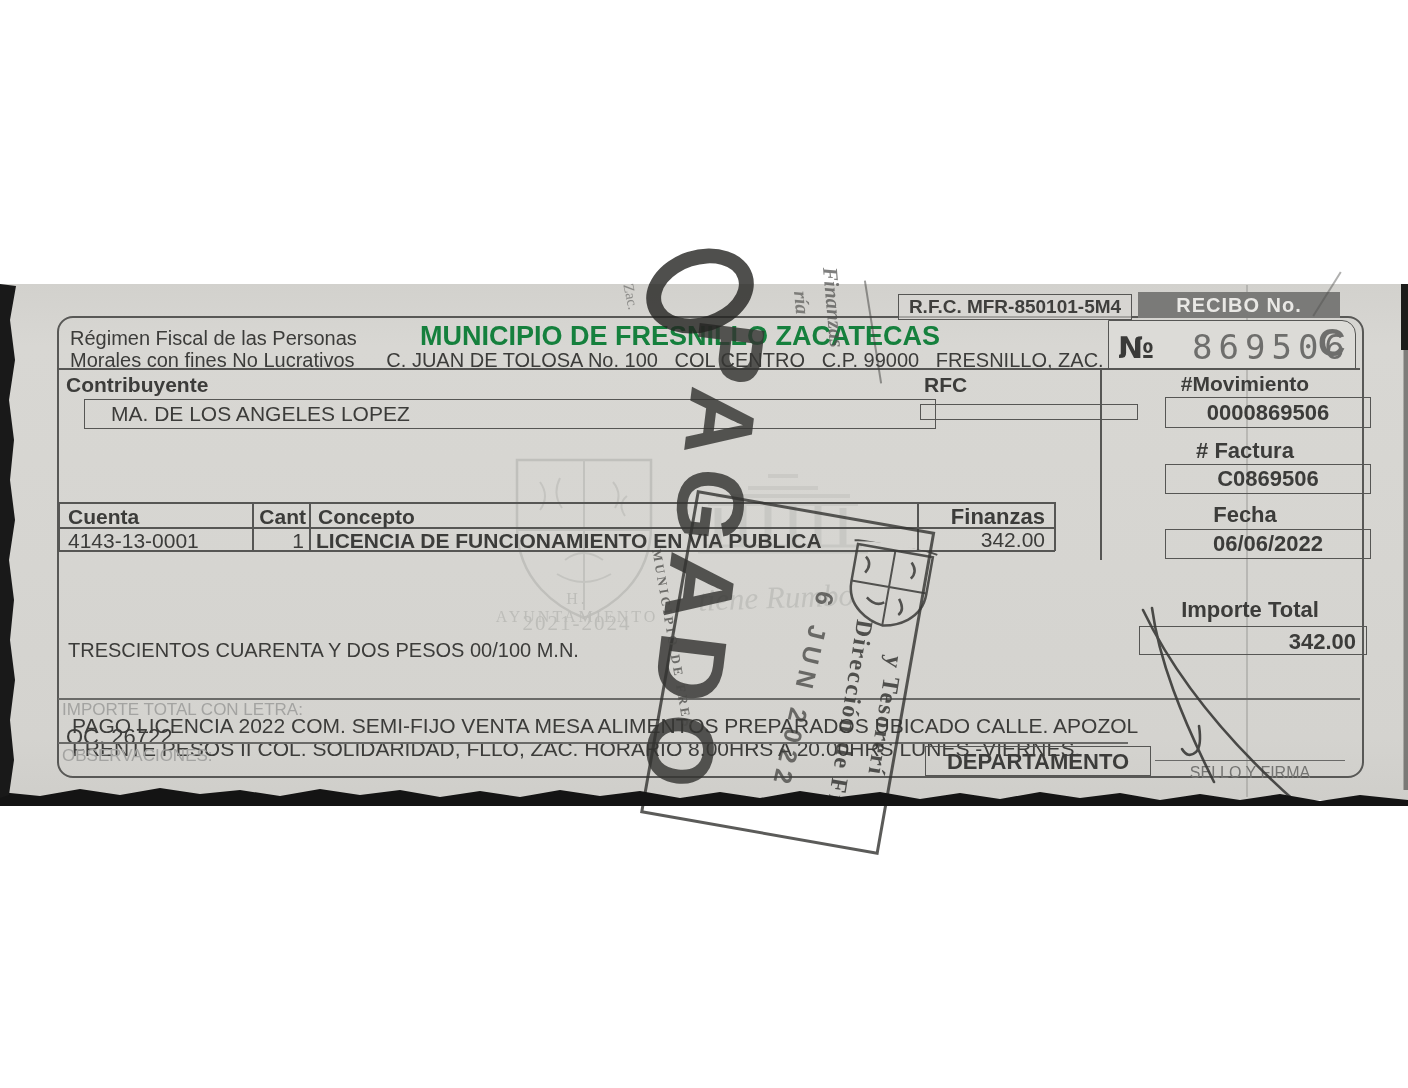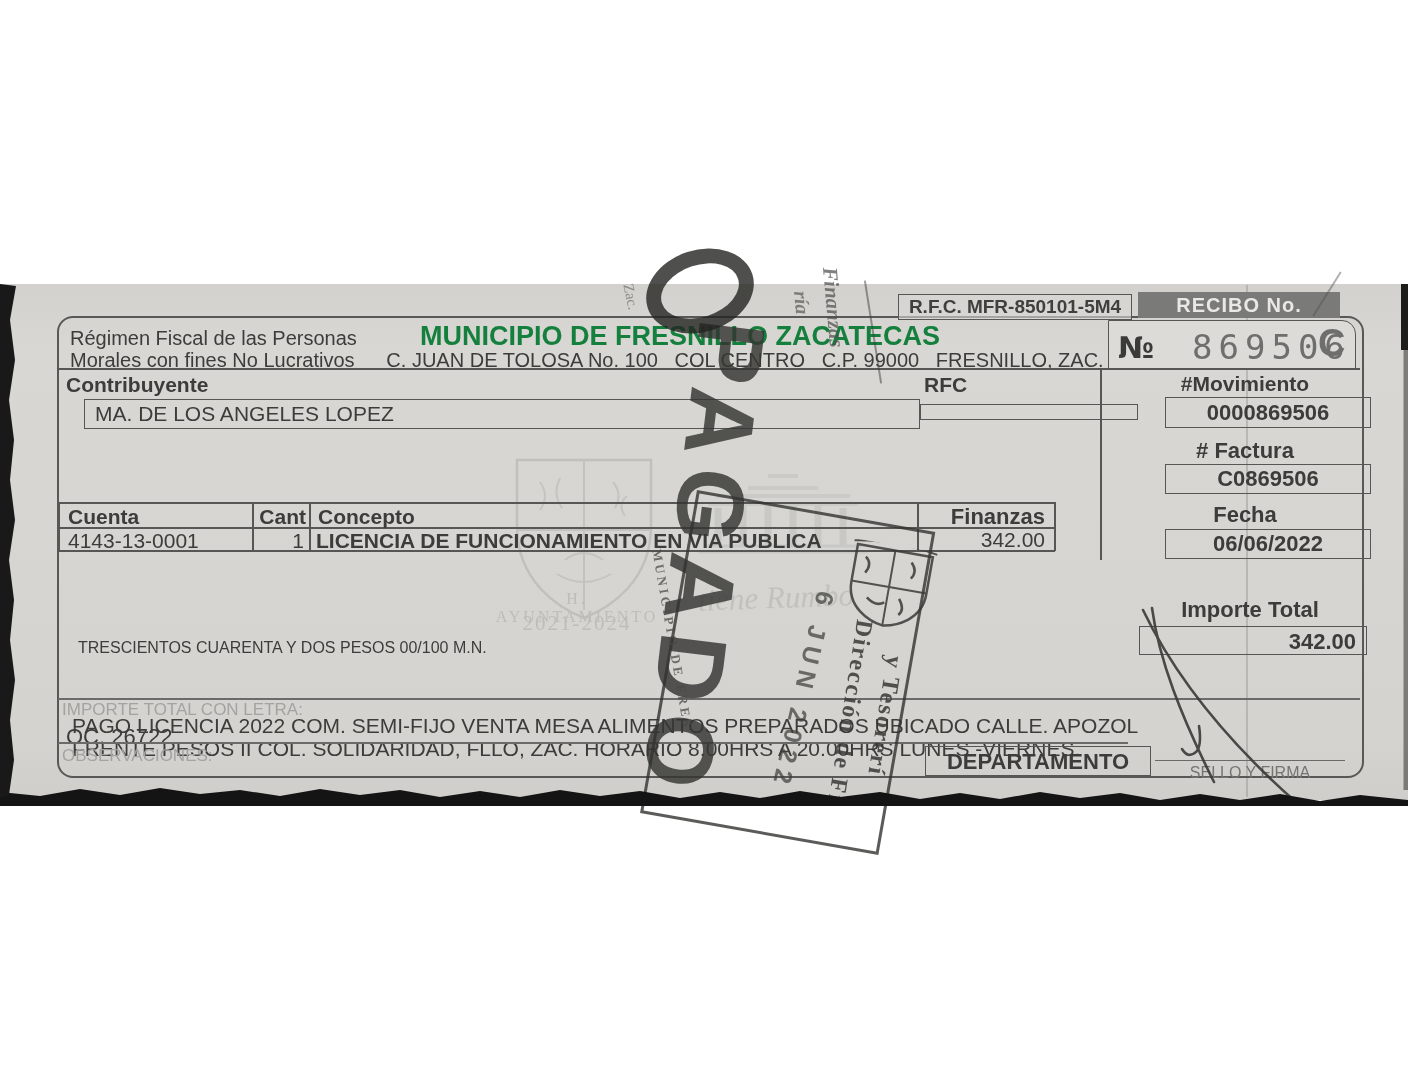--- a/index.html
+++ b/index.html
@@ -57,21 +57,21 @@
 <div class="abs b" style="left:1118px;top:330px;font-size:30px;color:#3a3a38;font-family:'DejaVu Sans','Liberation Sans',sans-serif;">№</div>
 <div class="abs" style="left:1192px;top:327px;font-size:34px;letter-spacing:6px;color:#6e6e6c;font-family:'DejaVu Sans Mono',monospace;">869506</div>
 <div class="abs b" style="left:1318px;top:322px;font-size:38px;color:#6e6e6c;">C</div>
 
 <div class="abs line" style="left:57px;top:368px;width:1303px;height:2px;"></div>
 <div class="abs line" style="left:1100px;top:368px;width:2px;height:192px;"></div>
 
 <div class="abs ink b" style="left:66px;top:373px;font-size:21px;">Contribuyente</div>
 <div class="abs ink b" style="left:924px;top:373px;font-size:21px;">RFC</div>
 <div class="abs ink b" style="left:1143px;top:372px;width:204px;text-align:center;font-size:21px;">#Movimiento</div>
-<div class="abs box ink" style="left:62px;top:399px;width:824px;height:28px;font-size:21px;line-height:28px;padding-left:10px;">MA. DE LOS ANGELES LOPEZ</div>
+<div class="abs box ink" style="left:62px;top:399px;width:824px;height:28px;font-size:21px;line-height:28px;padding-left:26px;">MA. DE LOS ANGELES LOPEZ</div>
 <div class="abs" style="left:920px;top:404px;width:216px;height:14px;border:1.5px solid #565654;"></div>
 <div class="abs box ink b" style="left:1143px;top:397px;width:204px;height:29px;font-size:22px;line-height:29px;text-align:center;">0000869506</div>
 
 <div class="abs ink b" style="left:1143px;top:438px;width:204px;text-align:center;font-size:22px;"># Factura</div>
 <div class="abs box ink b" style="left:1143px;top:464px;width:204px;height:28px;font-size:22px;line-height:28px;text-align:center;">C0869506</div>
 <div class="abs ink b" style="left:1143px;top:502px;width:204px;text-align:center;font-size:22px;">Fecha</div>
 <div class="abs box ink b" style="left:1143px;top:529px;width:204px;height:28px;font-size:22px;line-height:28px;text-align:center;">06/06/2022</div>
 
 <div class="abs line" style="left:58px;top:502px;width:997px;height:1.6px;"></div>
 <div class="abs line" style="left:58px;top:527px;width:997px;height:1.6px;"></div>
@@ -87,21 +87,21 @@
 <div class="abs ink b" style="left:930px;top:504px;width:115px;text-align:right;font-size:22px;">Finanzas</div>
 <div>
   <div class="abs ink" style="left:68px;top:529px;font-size:21px;">4143-13-0001</div>
   <div class="abs ink" style="left:240px;top:529px;width:64px;text-align:right;font-size:21px;">1</div>
   <div class="abs ink" style="left:316px;top:529px;font-size:21px;font-weight:bold;">LICENCIA DE FUNCIONAMIENTO EN VIA PUBLICA</div>
   <div class="abs ink" style="left:930px;top:528px;width:115px;text-align:right;font-size:21px;">342.00</div>
 </div>
 
 <div class="abs ink b" style="left:1150px;top:597px;width:200px;text-align:center;font-size:22px;">Importe Total</div>
 <div class="abs box ink b" style="left:1117px;top:626px;width:228px;height:29px;font-size:22px;line-height:29px;text-align:right;padding-right:10px;box-sizing:border-box;">342.00</div>
-<div class="abs ink" style="left:78px;top:639px;font-size:16px;">TRESCIENTOS CUARENTA Y DOS PESOS 00/100 M.N.</div>
+<div class="abs ink" style="left:68px;top:639px;font-size:20px;">TRESCIENTOS CUARENTA Y DOS PESOS 00/100 M.N.</div>
 
 <div class="abs" style="left:58px;top:698px;width:1302px;height:1.5px;background:#6a6a68;"></div>
 <div class="abs faint" style="left:62px;top:700px;font-size:17px;">IMPORTE TOTAL CON LETRA:</div>
 <div class="abs ink" style="left:66px;top:724px;font-size:22px;">OC. 26722</div>
 <div class="abs ink" style="left:72px;top:714px;font-size:21px;">PAGO LICENCIA 2022 COM. SEMI-FIJO VENTA MESA ALIMENTOS PREPARADOS UBICADO CALLE. APOZOL</div>
 <div class="abs ink" style="left:72px;top:737px;font-size:21px;">FRENTE PESOS II COL. SOLIDARIDAD, FLLO, ZAC. HORARIO 8.00HRS A 20.00HRS LUNES -VIERNES.</div>
 <div class="abs" style="left:58px;top:742px;width:1070px;height:1.5px;background:#6a6a68;"></div>
 <div class="abs faint" style="left:62px;top:746px;font-size:17px;">OBSERVACIONES:</div>
 <div class="abs box ink b" style="left:903px;top:746px;width:224px;height:28px;font-size:22px;line-height:30px;text-align:center;">DEPARTAMENTO</div>
 <div class="abs" style="left:1155px;top:760px;width:190px;height:1.3px;background:#6a6a68;"></div>

